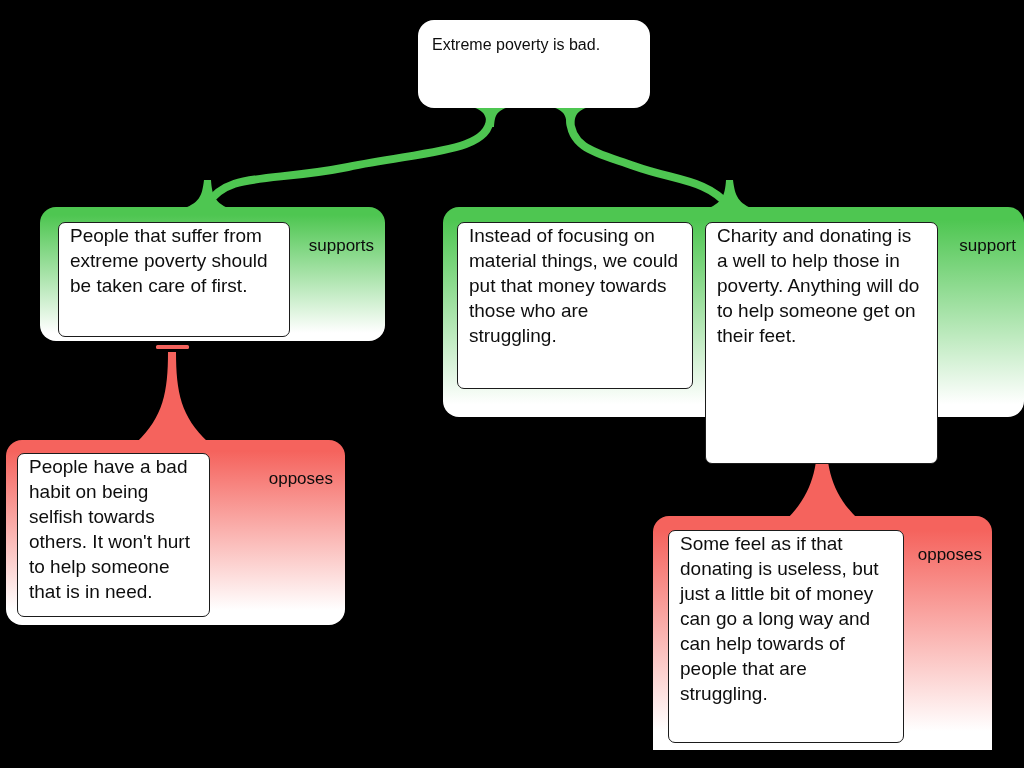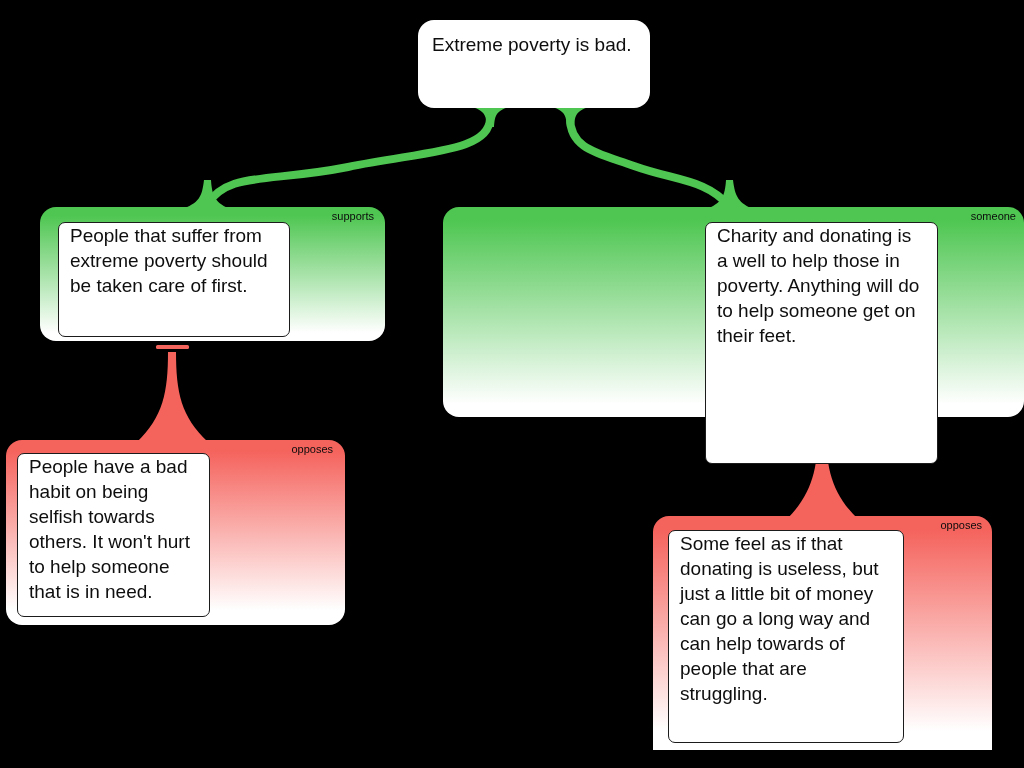--- a/index.html
+++ b/index.html
@@ -7,31 +7,31 @@
     position:relative;width:1024px;height:768px;background:#000;
     overflow:hidden;font-family:"Liberation Sans", sans-serif;
   }
   #connectors{position:absolute;left:0;top:0;width:1024px;height:768px;}
   .group{
     position:absolute;border-radius:16px;
   }
   .group.support{background:linear-gradient(180deg,#4ec651 6%,#ffffff 94%);}
   .group.oppose{background:linear-gradient(180deg,#f5635d 6%,#ffffff 92%);}
   .group-label{
-    position:absolute;top:1px;color:#0c0c0c;font-size:11px;line-height:17px;
+    position:absolute;top:30px;color:#0c0c0c;font-size:17px;line-height:17px;
   }
   .claim{
     position:absolute;background:#ffffff;border:1.5px solid #1b1b1b;
     border-radius:7px;box-sizing:border-box;padding:0 11px;
     color:#0e0e0e;font-size:19px;line-height:25px;
   }
   .root-claim{
     position:absolute;left:418px;top:20px;width:232px;height:88px;
     background:#ffffff;border-radius:16px;box-sizing:border-box;
-    padding:12px 14px;color:#0e0e0e;font-size:19px;line-height:25px;
+    padding:12px 14px;color:#0e0e0e;font-size:16px;line-height:25px;
   }
 </style>
 </head>
 <body>
 
 <div id="canvas">
 
   <svg id="connectors" viewBox="0 0 1024 768" xmlns="http://www.w3.org/2000/svg">
 
     <path d="M472,107 C486,111 486,117 487,127 L494,127 C495,117 495,111 509,107 Z" fill="#4ec651"></path>
@@ -50,21 +50,22 @@
   </svg>
 
   <div class="root-claim">Extreme poverty is bad.</div>
 
   <div class="group support" style="left:40px;top:207px;width:345px;height:134px;">
     <span class="group-label" style="right:11px;">supports</span>
     <div class="claim" style="left:18px;top:15px;width:232px;height:115px;">People that suffer from extreme poverty should be taken care of first.</div>
   </div>
 
   <div class="group support" style="left:443px;top:207px;width:581px;height:210px;">
-    <span class="group-label" style="right:8px;">someone</span>
+    <span class="group-label" style="right:8px;">support</span>
+    <div class="claim" style="left:14px;top:15px;width:236px;height:167px;">Instead of focusing on material things, we could put that money towards those who are struggling.</div>
     <div class="claim" style="left:262px;top:15px;width:233px;height:242px;">Charity and donating is a well to help those in poverty. Anything will do to help someone get on their feet.</div>
   </div>
 
   <div class="group oppose" style="left:6px;top:440px;width:339px;height:185px;">
     <span class="group-label" style="right:12px;">opposes</span>
     <div class="claim" style="left:11px;top:13px;width:193px;height:164px;">People have a bad habit on being selfish towards others. It won't hurt to help someone that is in need.</div>
   </div>
 
   <div class="group oppose" style="left:653px;top:516px;width:339px;height:234px;border-bottom-left-radius:0;border-bottom-right-radius:0;">
     <span class="group-label" style="right:10px;">opposes</span>

